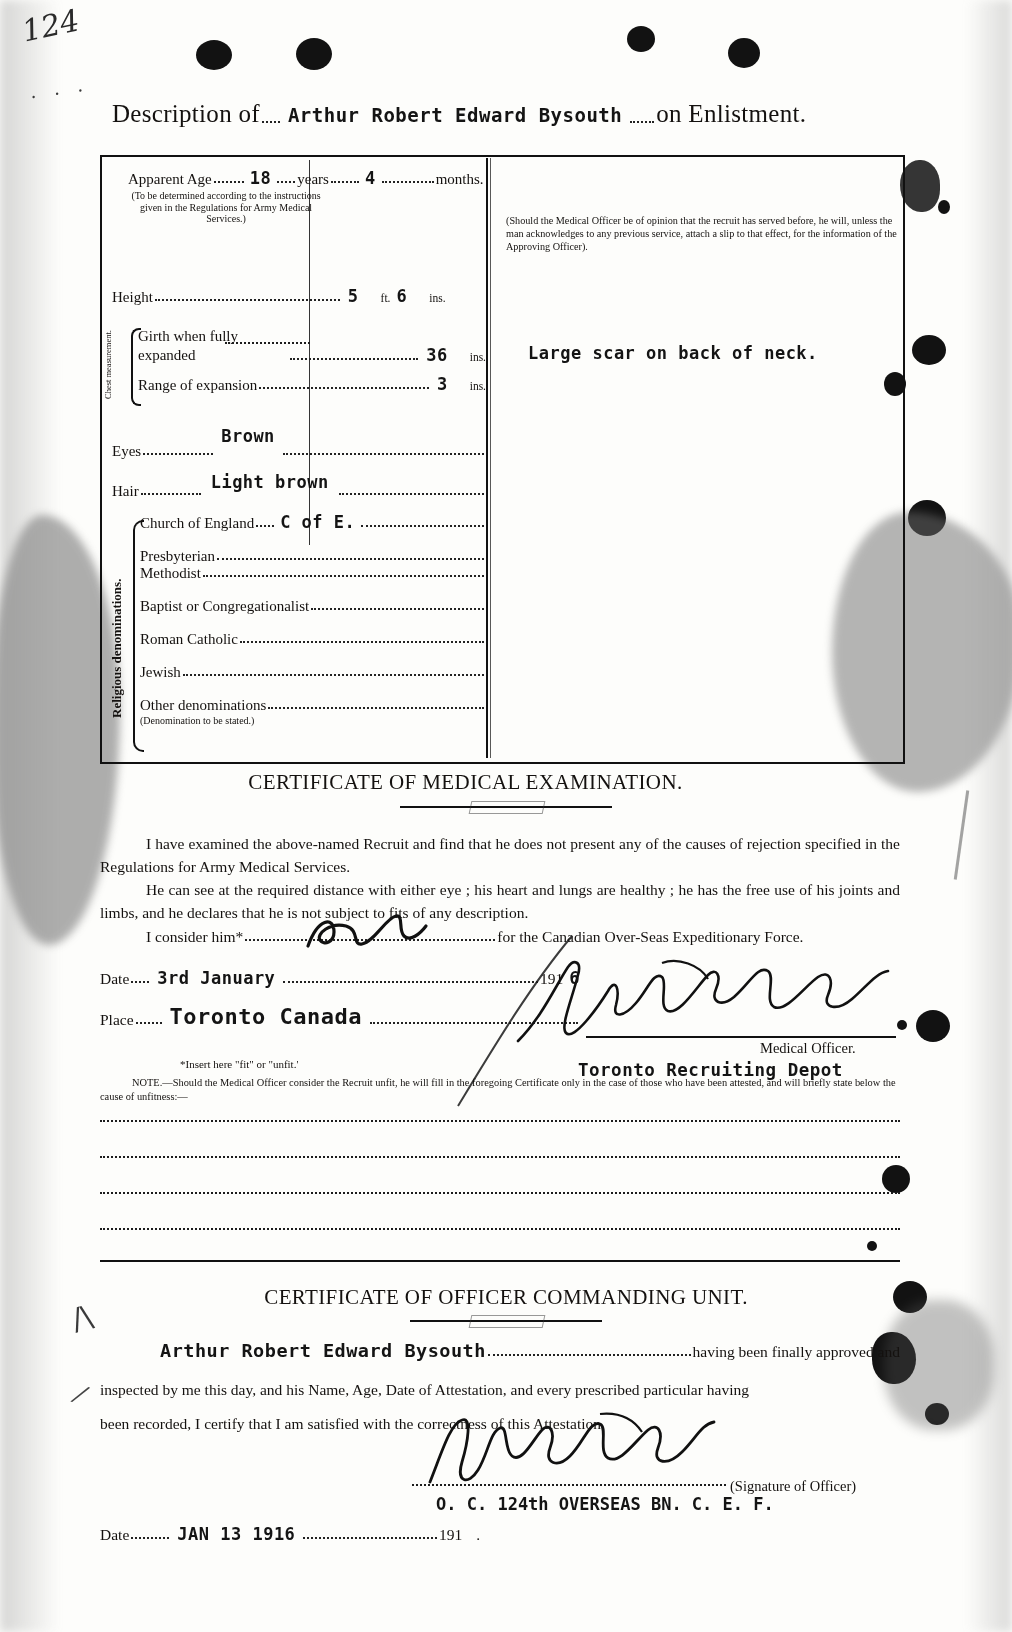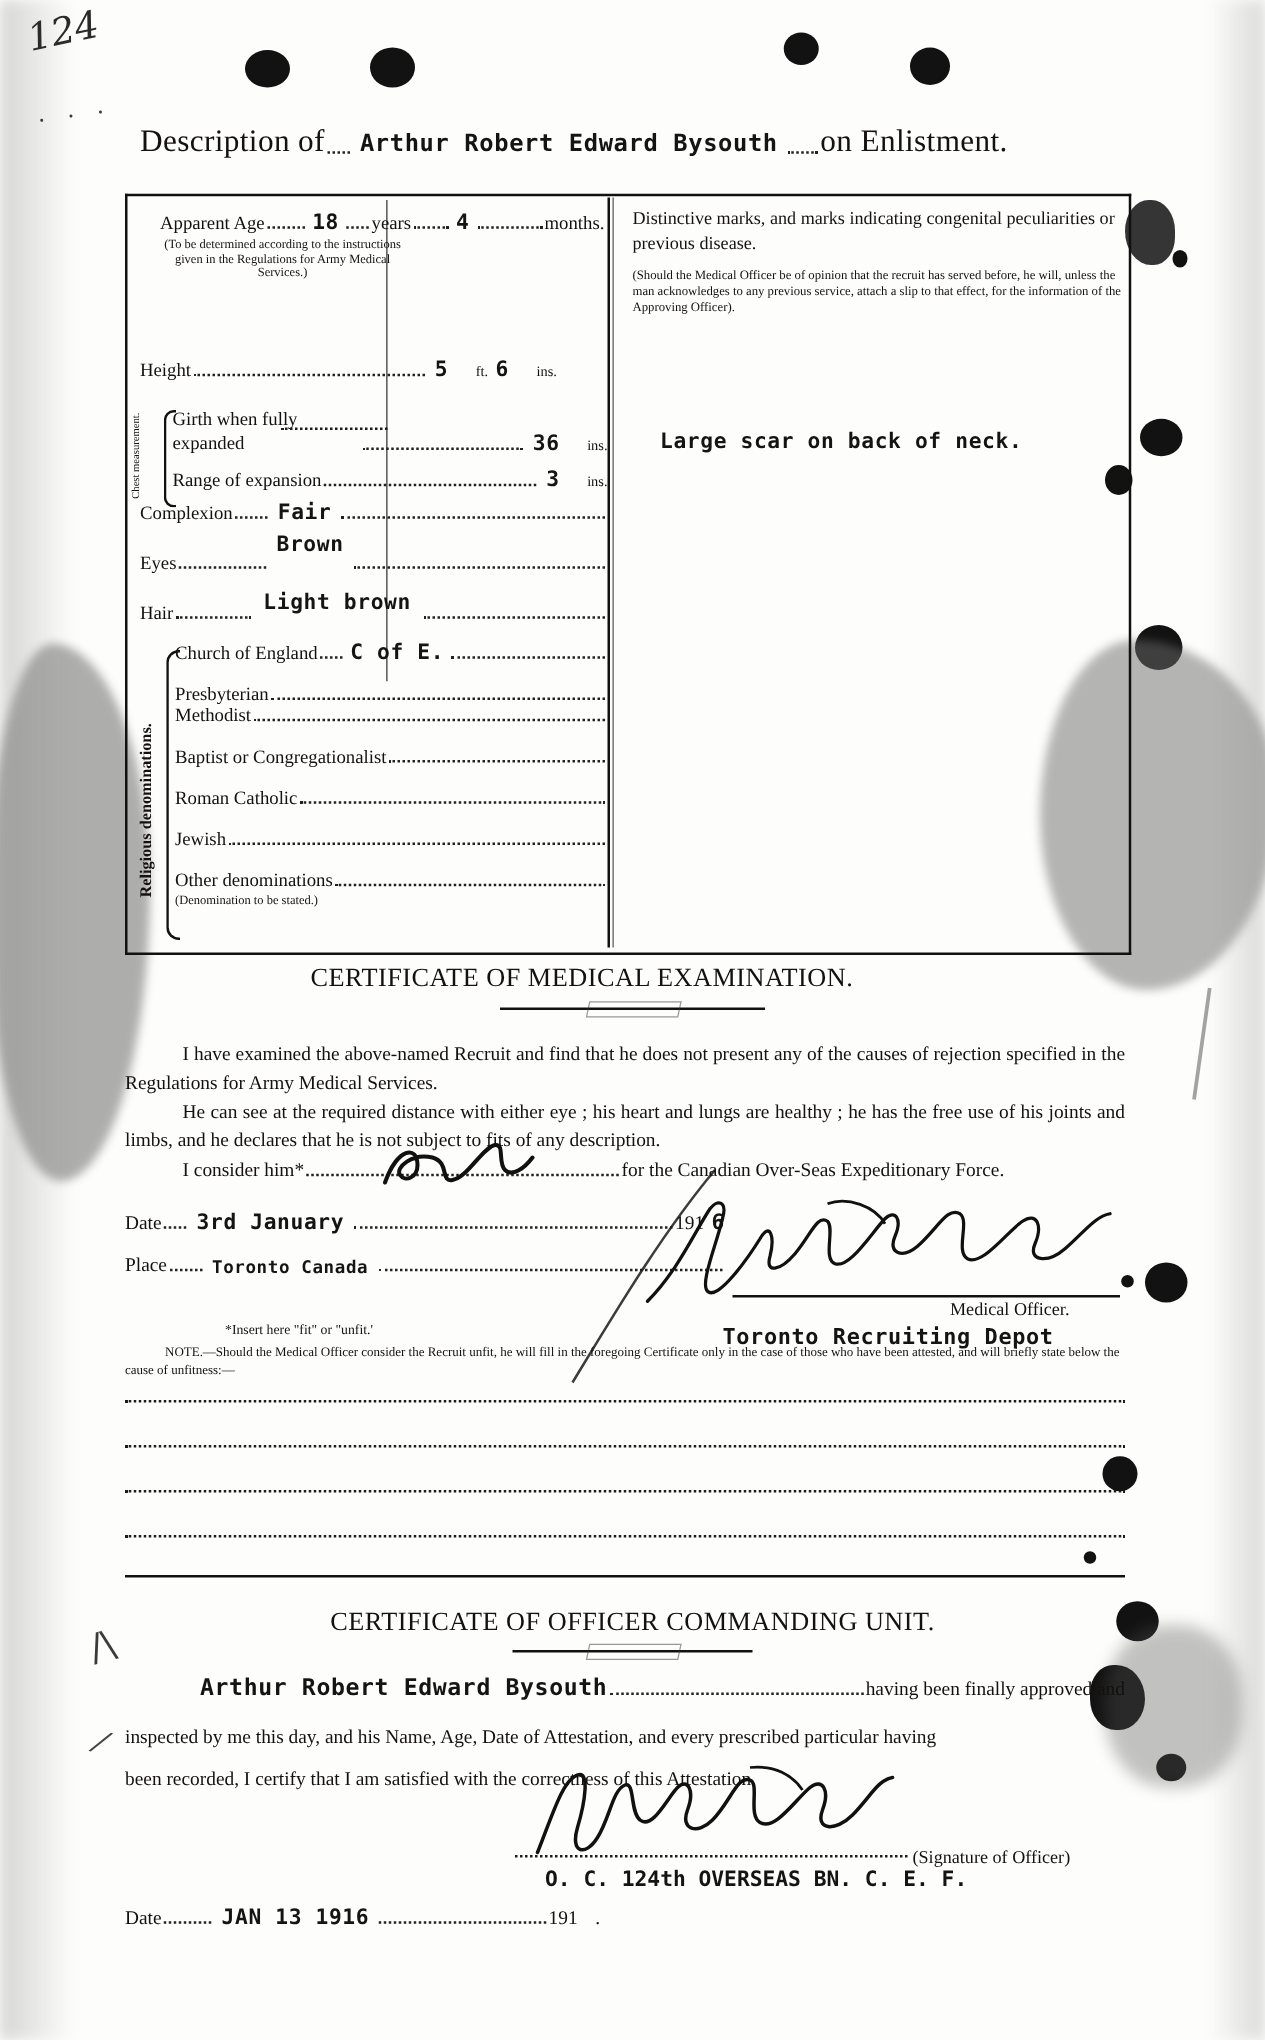--- a/index.html
+++ b/index.html
@@ -124,28 +124,20 @@
 
   <div class="field" style="left:138px;top:374px;width:348px;">
     <div class="row">
       <span class="lbl">Range of expansion</span>
       <span class="dots" style="flex:1;"></span>
       <span class="hand" style="font-size:17px;padding:0 6px;">3</span>
       <span class="sm" style="padding-bottom:2px;">ins.</span>
     </div>
   </div>
 
-  <div class="field" style="left:112px;top:400px;width:374px;">
-    <div class="row">
-      <span class="lbl">Complexion</span>
-      <span class="dots" style="flex:0 0 26px;"></span>
-      <span class="hand" style="font-size:17px;padding:0 6px;">Fair</span>
-      <span class="dots" style="flex:1;"></span>
-    </div>
-  </div>
 
   <div class="field" style="left:112px;top:440px;width:374px;">
     <div class="row">
       <span class="lbl">Eyes</span>
       <span class="dots" style="flex:0 0 70px;"></span>
       <span class="hand" style="font-size:17px;padding:0 6px;position:relative;top:-14px;">Brown</span>
       <span class="dots" style="flex:1;"></span>
     </div>
   </div>
 
@@ -189,21 +181,20 @@
       <span class="lbl">Jewish</span>
       <span class="dots" style="flex:1;"></span>
     </div>
     <div class="row" style="margin-bottom:1px;">
       <span class="lbl">Other denominations</span>
       <span class="dots" style="flex:1;"></span>
     </div>
     <div class="xs">(Denomination to be stated.)</div>
   </div>
 
-  <div style="position:absolute;left:506px;top:166px;width:390px;font-size:14.5px;line-height:1.35;">Distinctive marks, and marks indicating congenital peculiarities or previous disease.</div>
   <div style="position:absolute;left:506px;top:214px;width:392px;font-size:10.2px;line-height:1.28;">(Should the Medical Officer be of opinion that the recruit has served before, he will, unless the man acknowledges to any previous service, attach a slip to that effect, for the information of the Approving Officer).</div>
   <div class="hand" style="position:absolute;left:528px;top:343px;font-size:17px;">Large scar on back of neck.</div>
 
   <div style="position:absolute;left:0;top:770px;width:931px;text-align:center;font-size:21px;letter-spacing:.4px;">CERTIFICATE OF MEDICAL EXAMINATION.</div>
   <div style="position:absolute;left:400px;top:806px;width:212px;height:2px;background:#111;"></div>
   <div style="position:absolute;left:470px;top:801px;width:72px;height:11px;border:1px solid #333;transform:skewX(-12deg);opacity:.5;"></div>
 
   <div style="position:absolute;left:100px;top:832px;width:800px;font-size:15.5px;line-height:1.5;text-align:justify;text-indent:46px;">I have examined the above-named Recruit and find that he does not present any of the causes of rejection specified in the Regulations for Army Medical Services.</div>
   <div style="position:absolute;left:100px;top:878px;width:800px;font-size:15.5px;line-height:1.5;text-align:justify;text-indent:46px;">He can see at the required distance with either eye ; his heart and lungs are healthy ; he has the free use of his joints and limbs, and he declares that he is not subject to fits of any description.</div>
 
@@ -221,21 +212,21 @@
     <span class="dots" style="flex:0 0 18px;"></span>
     <span class="hand" style="font-size:17px;padding:0 6px;">3rd January</span>
     <span class="dots" style="flex:1;"></span>
     <span style="font-size:15.5px;">191</span>
     <span class="hand" style="font-size:17px;padding-left:6px;">6</span>
   </div>
 
   <div style="position:absolute;left:100px;top:1004px;width:480px;" class="row">
     <span style="font-size:15.5px;">Place</span>
     <span class="dots" style="flex:0 0 26px;"></span>
-    <span class="hand" style="font-size:14px;padding:0 6px;">Toronto Canada</span>
+    <span class="hand" style="font-size:22px;padding:0 6px;">Toronto Canada</span>
     <span class="dots" style="flex:1;"></span>
   </div>
 
   <svg class="signature" style="left:512px;top:955px;" width="400" height="92" viewBox="0 0 400 92">
     <path d="M6,86 C30,62 44,30 56,12 C62,4 70,6 66,20 C60,44 48,72 54,78 C62,86 86,52 96,36 C104,22 108,34 104,50 C100,64 112,62 124,48 C136,34 142,16 150,22 C156,28 146,52 156,56 C168,60 186,30 196,20 C204,12 210,20 204,34 C198,48 210,52 222,42 C238,28 246,10 256,16 C264,22 252,46 262,52 C274,58 294,30 306,22 C318,14 322,26 316,40 C310,54 326,56 340,44 C354,32 364,18 376,16" fill="none" stroke="#111" stroke-width="2.6" stroke-linecap="round"></path>
     <path d="M150,8 C166,2 188,10 196,24" fill="none" stroke="#111" stroke-width="2.2"></path>
   </svg>
   <svg class="signature" style="left:452px;top:930px;" width="180" height="180" viewBox="0 0 180 180">
     <path d="M6,176 C40,120 78,56 120,6" fill="none" stroke="#1a1a1a" stroke-width="2" opacity=".85"></path>
   </svg>

